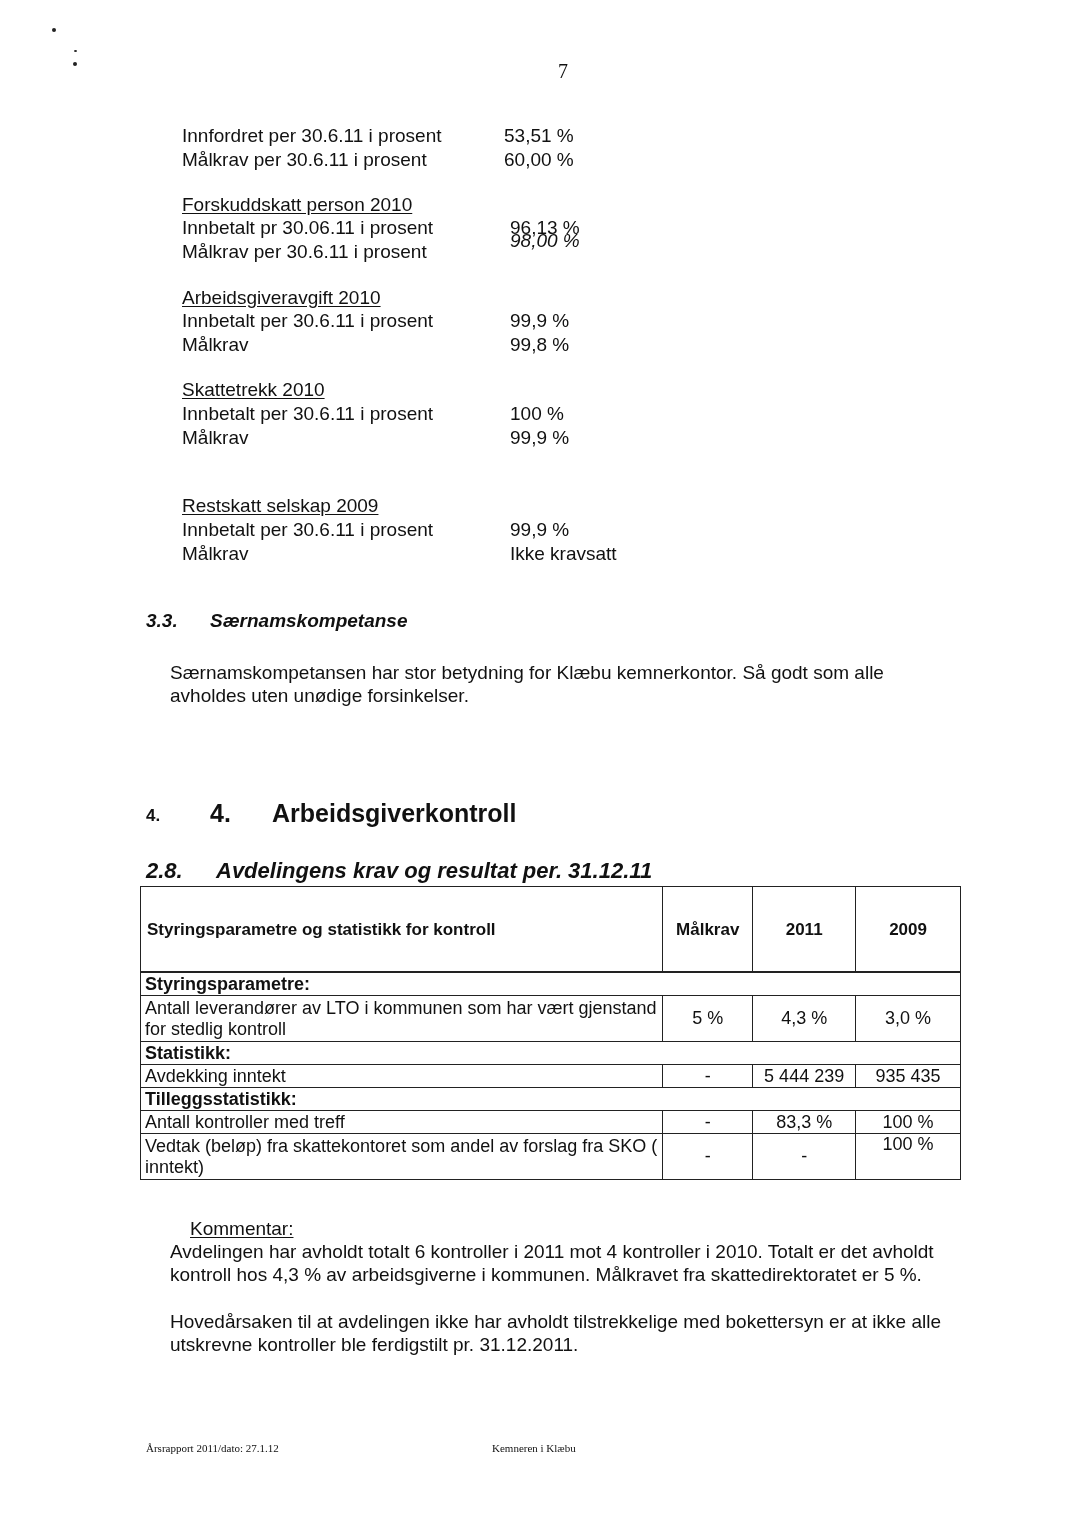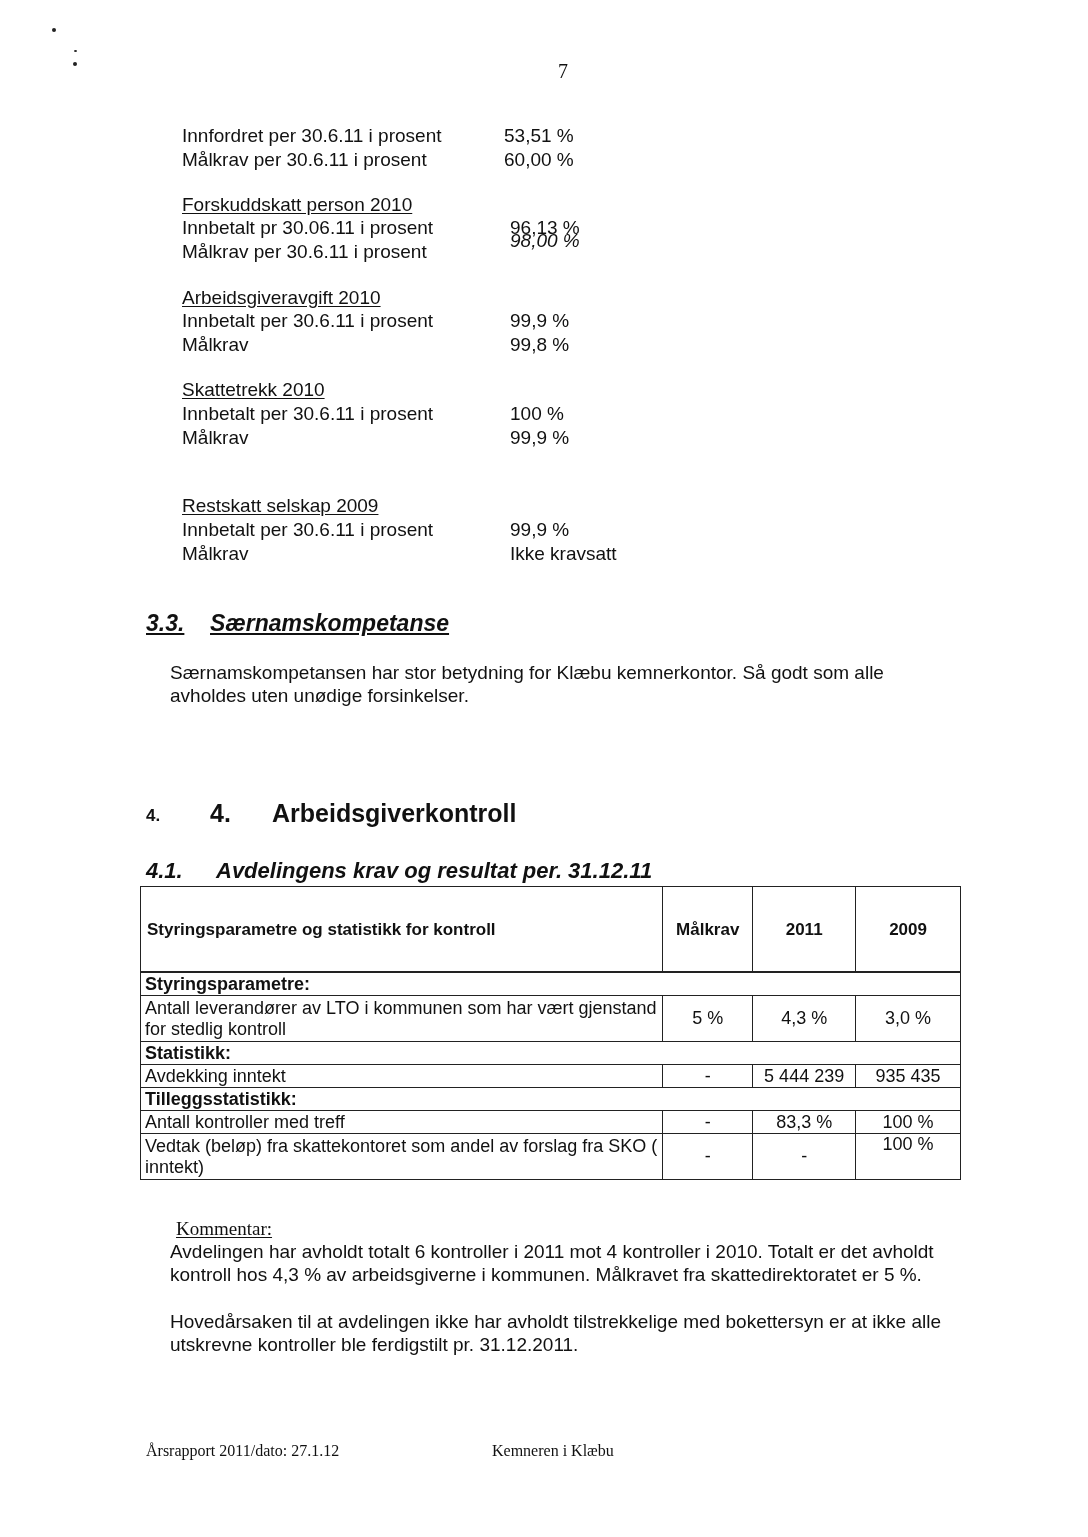--- a/index.html
+++ b/index.html
@@ -3,34 +3,34 @@
 <meta charset="utf-8">
 <style>
   html, body { margin:0; padding:0; background:#ffffff; }
   body { width:1088px; height:1537px; position:relative; overflow:hidden;
          font-family:"Liberation Sans", sans-serif; color:#111; }
   .abs { position:absolute; }
   .t { font-size:19px; line-height:23px; white-space:nowrap;margin-left:36px; }
   .u { text-decoration:underline; text-underline-offset:2px; }
   .mark { position:absolute; width:4px; height:4px; background:#222; border-radius:50%; }
   .pagenum { font-family:"Liberation Serif", serif; font-size:20px; }
-  .h33 { font-size:23px; font-weight:bold; font-style:italic;text-decoration:underline; }
+  .h33 { font-size:19px; font-weight:bold; font-style:italic; }
   .para { font-size:19px; line-height:23px; width:830px;margin-left:24px; }
   .h4 { font-size:25px; font-weight:bold; }
   .h4num { font-size:17px; font-weight:bold; }
   .h41 { font-size:22px; font-weight:bold; font-style:italic; }
   table.kt { position:absolute; left:140px; top:886px; width:821px; border-collapse:collapse;
              font-family:"Liberation Sans", sans-serif; }
   table.kt td { border:1.5px solid #222; padding:0 4px; font-size:18px; line-height:21px; vertical-align:middle; }
   table.kt .hd td { height:84px; font-weight:bold; font-size:17px; }
   table.kt .hd td.c { text-align:center; }
   table.kt .sec td { font-weight:bold; font-size:18px; height:22px; }
   table.kt td.v { text-align:center; }
   table.kt td.top { vertical-align:top; }
-  .footer { font-family:"Liberation Serif", serif; font-size:16px; }
+  .footer { font-family:"Liberation Serif", serif; font-size:11px; }
 </style>
 </head>
 <body>
 
 <span class="mark" style="left:52px;top:28px;"></span>
 <span class="mark" style="left:73px;top:62px;"></span>
 <span class="mark" style="left:74px;top:50px;width:3px;height:2px;"></span>
 
 <div class="abs pagenum" style="left:558px;top:60px;">7</div>
 
@@ -67,21 +67,21 @@
 <div class="abs h33" style="left:210px;top:610px;">Særnamskompetanse</div>
 <div class="abs para" style="left:146px;top:661px;">
   <div>Særnamskompetansen har stor betydning for Klæbu kemnerkontor. Så godt som alle</div>
   <div>avholdes uten unødige forsinkelser.</div>
 </div>
 
 <div class="abs h4num" style="left:146px;top:806px;">4.</div>
 <div class="abs h4" style="left:210px;top:799px;">4.</div>
 <div class="abs h4" style="left:272px;top:799px;">Arbeidsgiverkontroll</div>
 
-<div class="abs h41" style="left:146px;top:858px;">4.1.</div>
+<div class="abs h41" style="left:146px;top:858px;">2.8.</div>
 <div class="abs h41" style="left:216px;top:858px;">Avdelingens krav og resultat per. 31.12.11</div>
 
 <table class="kt">
   <colgroup>
     <col style="width:523px">
       <col style="width:90px">
       <col style="width:103px">
       <col style="width:105px">
   </colgroup>
   <tbody>
@@ -120,21 +120,21 @@
   </tr>
   <tr style="height:46px;">
     <td style="white-space:normal;">Vedtak (beløp) fra skattekontoret som andel av forslag fra SKO ( inntekt)</td>
     <td class="v">-</td>
     <td class="v">-</td>
     <td class="v top">100 %</td>
   </tr>
 </tbody>
   </table>
 
-<div class="abs t u" style="left:140px;top:1217px;font-family:Liberation Serif, serif;">Kommentar:</div>
+<div class="abs t u" style="left:154px;top:1217px;">Kommentar:</div>
 <div class="abs para" style="left:146px;top:1240px;">
   <div>Avdelingen har avholdt totalt 6 kontroller i 2011 mot 4 kontroller i 2010. Totalt er det avholdt</div>
   <div>kontroll hos 4,3 % av arbeidsgiverne i kommunen. Målkravet fra skattedirektoratet er 5 %.</div>
 </div>
 <div class="abs para" style="left:146px;top:1310px;">
   <div>Hovedårsaken til at avdelingen ikke har avholdt tilstrekkelige med bokettersyn er at ikke alle</div>
   <div>utskrevne kontroller ble ferdigstilt pr. 31.12.2011.</div>
 </div>
 
 <div class="abs footer" style="left:146px;top:1442px;">Årsrapport 2011/dato: 27.1.12</div>

